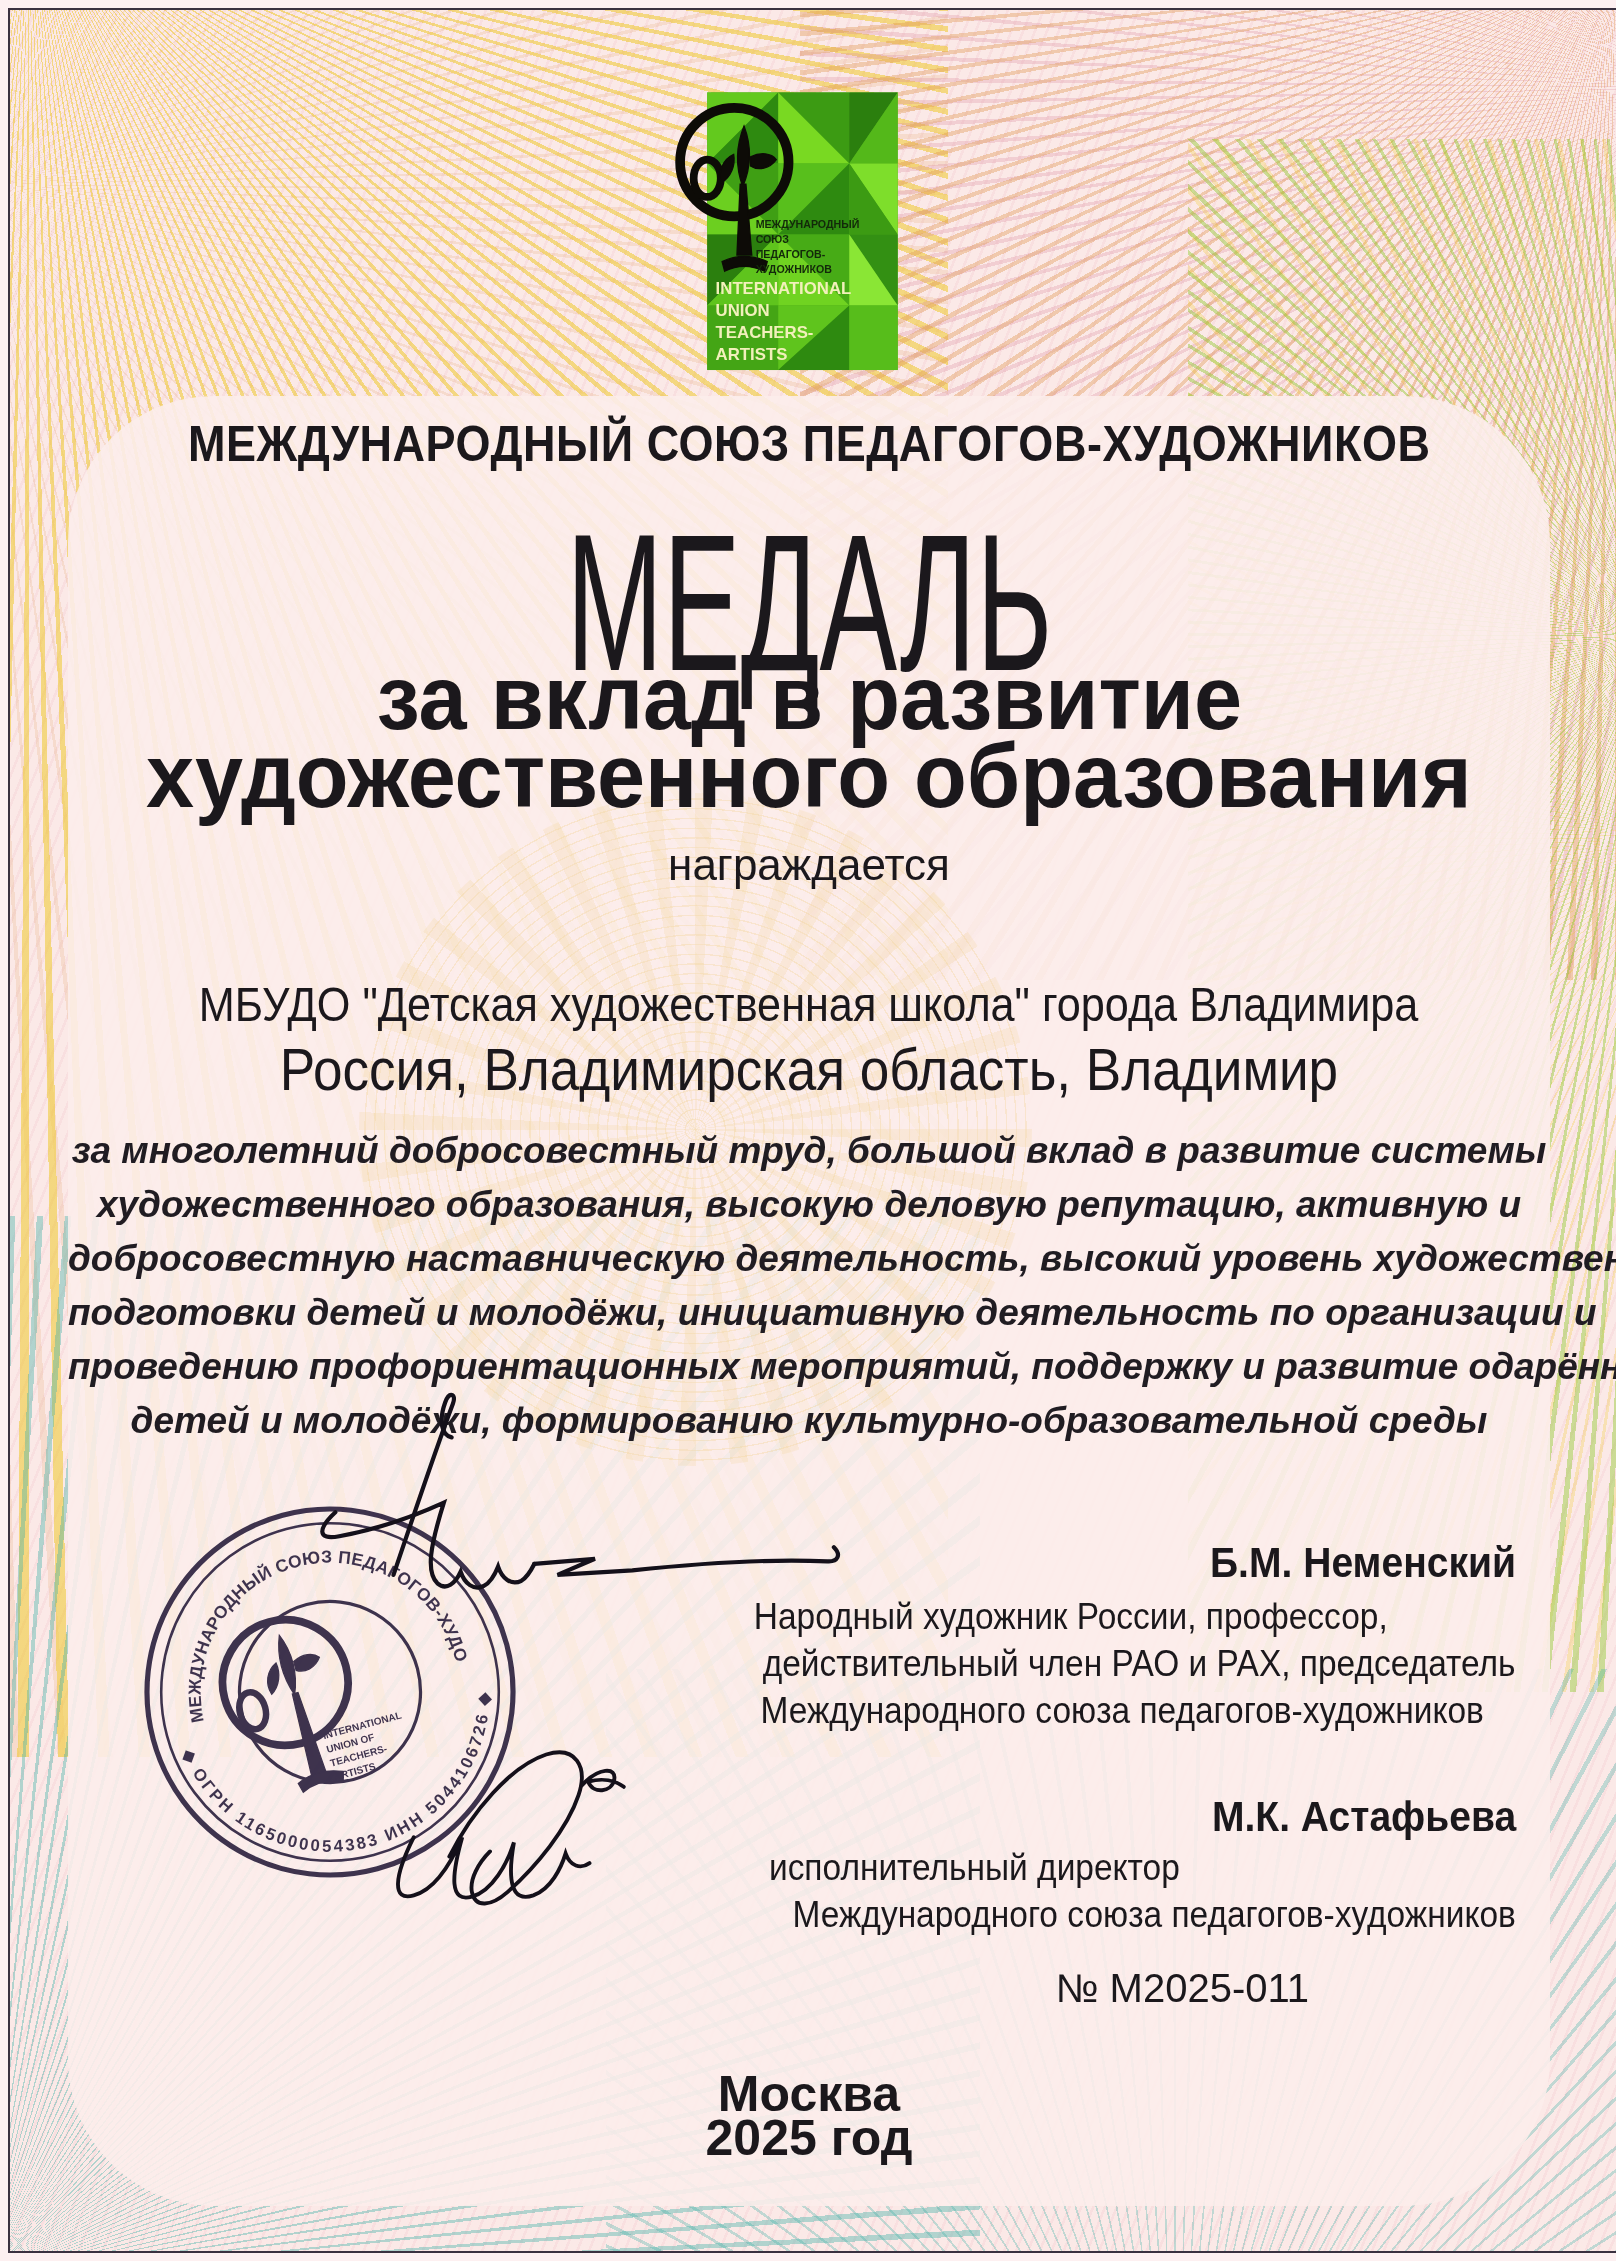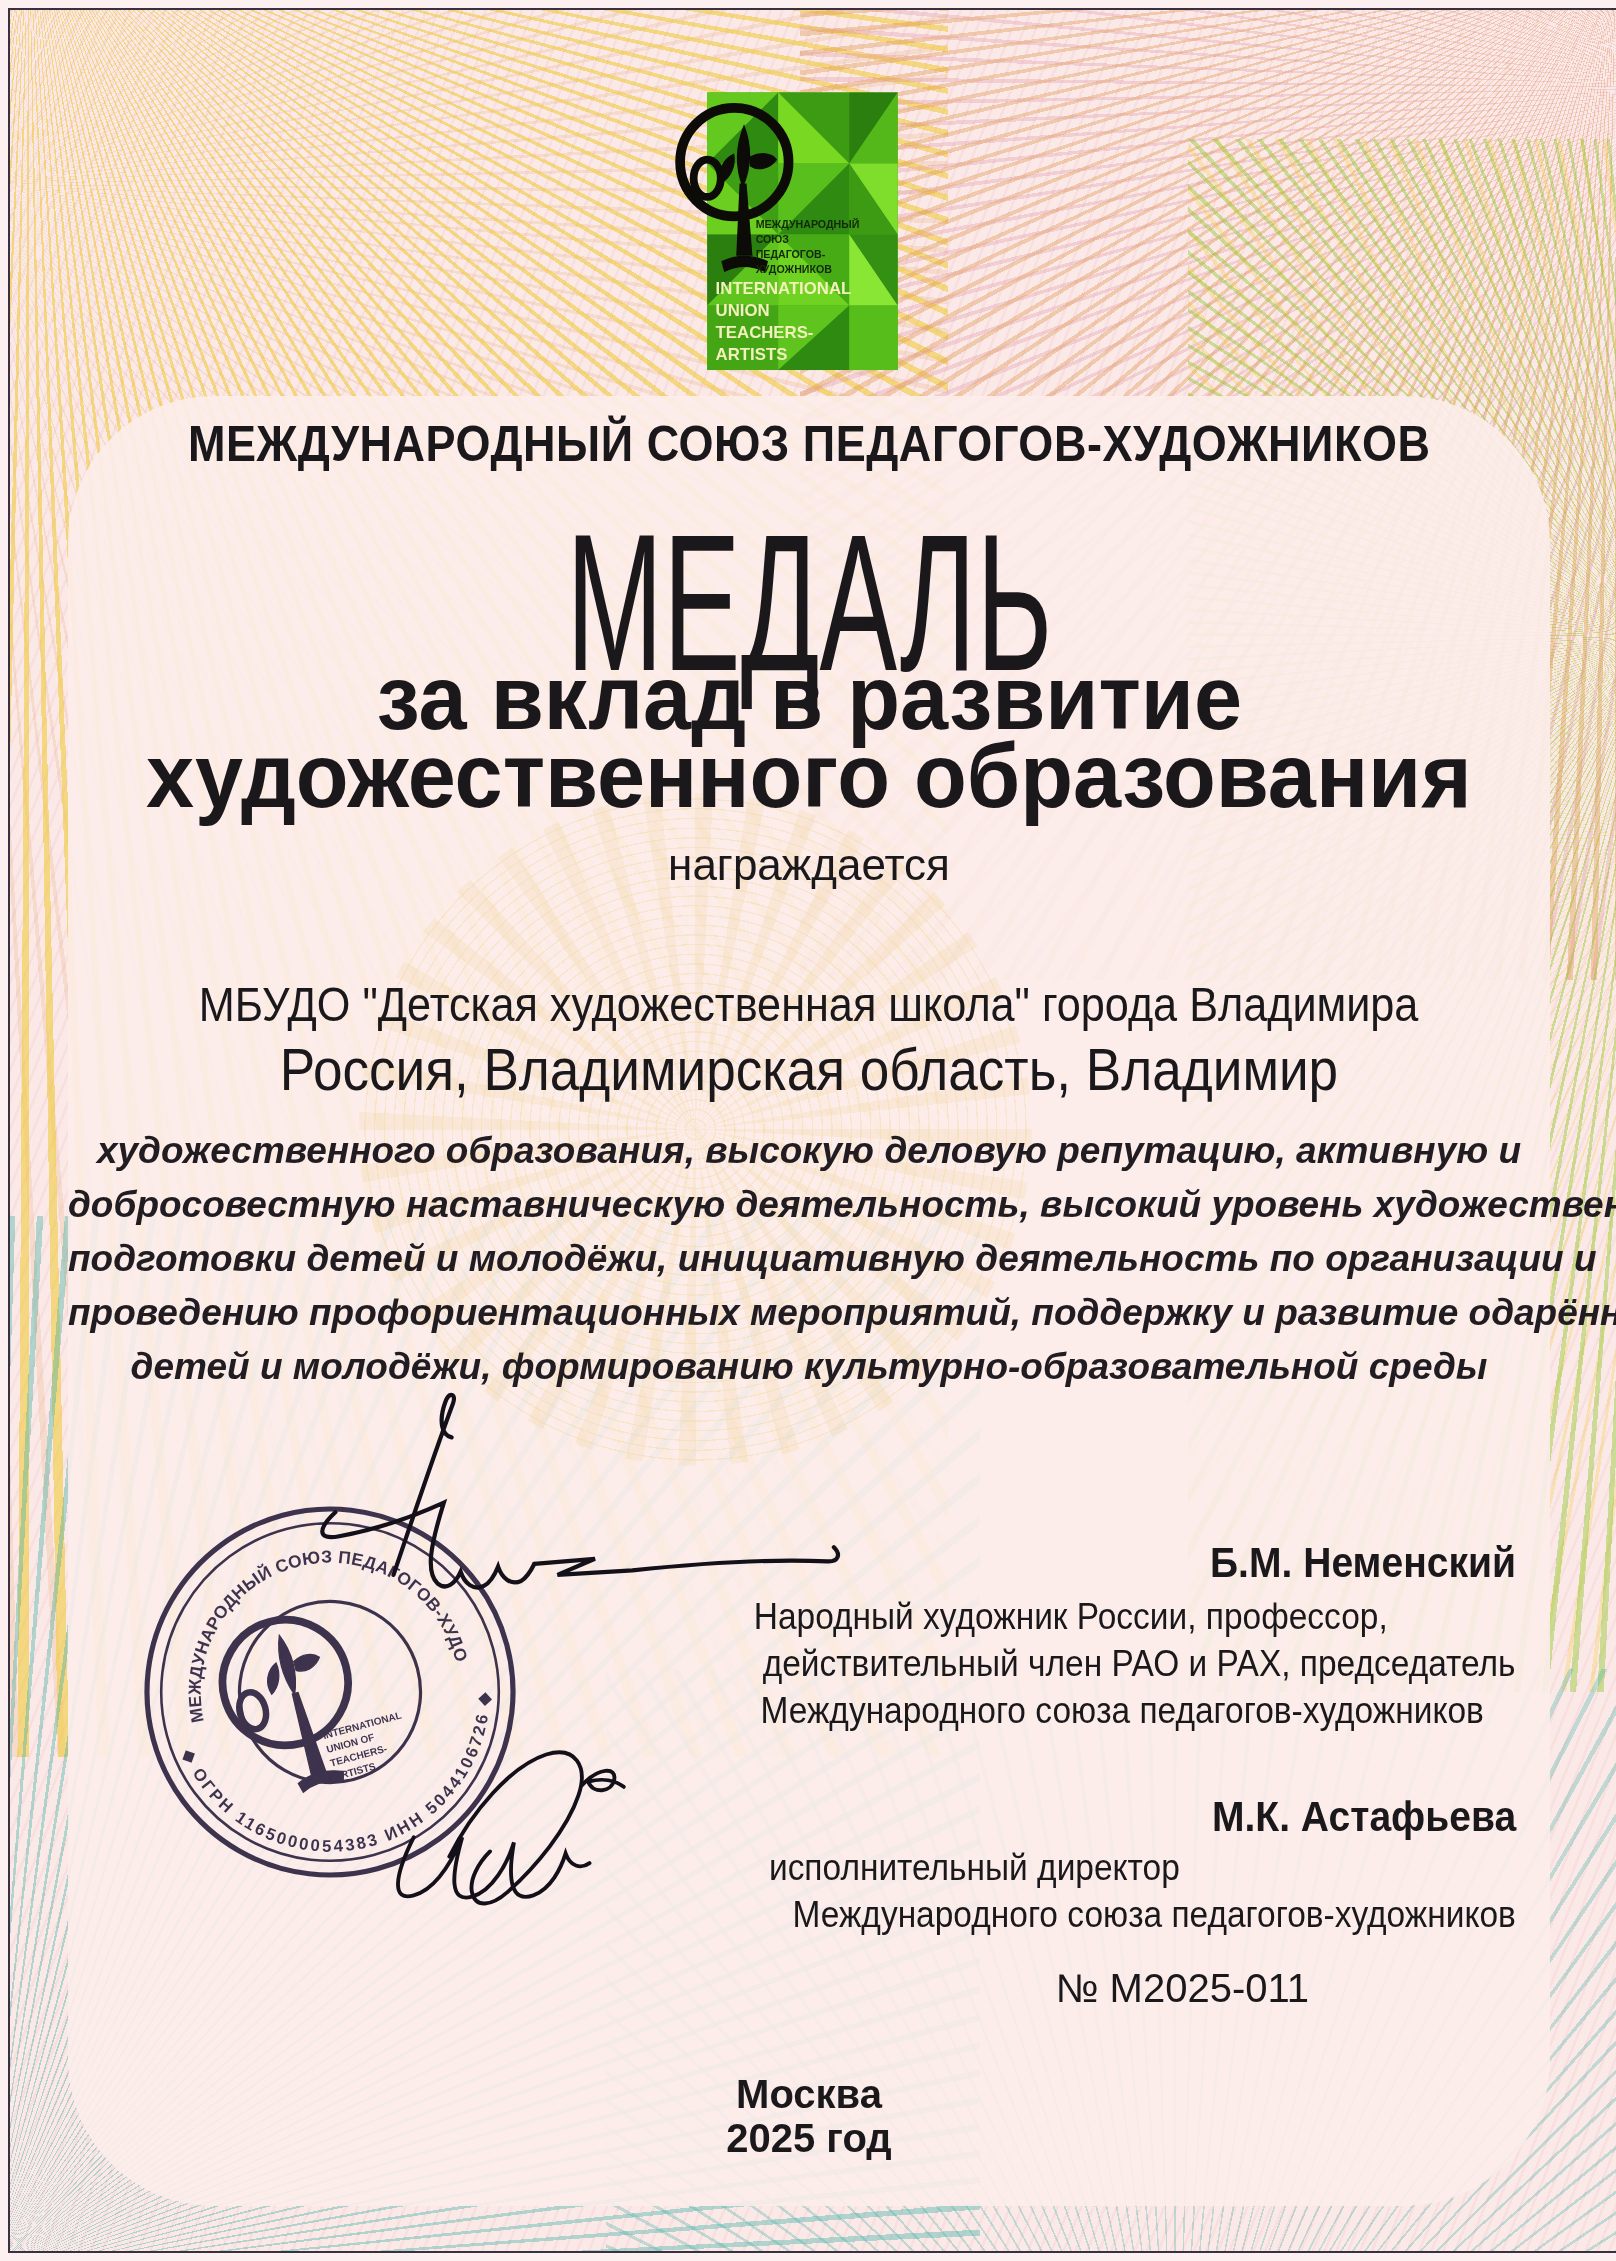--- a/index.html
+++ b/index.html
@@ -41,21 +41,21 @@
   .r-name{top:888px;font-size:68px;font-weight:bold;}
   .r-school{top:977px;font-size:48px;}
   .r-loc{top:1036px;font-size:59px;}
   .citation{top:1124px;font-size:37px;line-height:54px;font-style:italic;font-weight:600;color:#201c22;}
   .signer{position:absolute;right:135px;text-align:left;z-index:4;white-space:nowrap;}
   .signer .s-name{font-size:42px;font-weight:bold;}
   .signer .s-role{font-size:36px;line-height:47px;}
   .sR{transform-origin:100% 50%;}
   .signer1-name{top:1539px;} .signer1-roles{top:1593px;} .signer2-name{top:1793px;} .signer2-roles{top:1844px;}
   .cert-no{position:absolute;right:342px;top:1966px;font-size:40px;z-index:4;}
-  .city-block{top:2072px;font-size:40px;font-weight:bold;line-height:44px;}
+  .city-block{top:2072px;font-size:50px;font-weight:bold;line-height:44px;}
   .logo{position:absolute;left:673px;top:92px;width:226px;height:281px;z-index:4;}
   .stamp{position:absolute;left:136px;top:1498px;width:388px;height:388px;z-index:6;transform:rotate(-15deg);opacity:.9;}
   .sig{position:absolute;z-index:7;}
   .sig1{left:317px;top:1378px;width:543px;height:226px;}
   .sig2{left:375px;top:1740px;width:252px;height:188px;}
 </style>
 </head>
 <body>
 
 <div class="page">
@@ -131,20 +131,21 @@
   </div>
   <div class="tx awarded">награждается</div>
   <div class="tx r-school">
     <span class="cx cx90">МБУДО "Детская художественная школа" города Владимира</span>
   </div>
   <div class="tx r-loc">
     <span class="cx cx90">Россия, Владимирская область, Владимир</span>
   </div>
 
   <div class="tx citation">
+    <div>за многолетний добросовестный труд, большой вклад в развитие системы</div>
     <div>художественного образования, высокую деловую репутацию, активную и</div>
     <div>добросовестную наставническую деятельность, высокий уровень художественной</div>
     <div>подготовки детей и молодёжи, инициативную деятельность по организации и</div>
     <div>проведению профориентационных мероприятий, поддержку и развитие одарённых</div>
     <div>детей и молодёжи, формированию культурно-образовательной среды</div>
   </div>
 
   <div class="signer signer1-name">
     <span class="cx sR cx93 s-name">Б.М. Неменский</span>
   </div>

